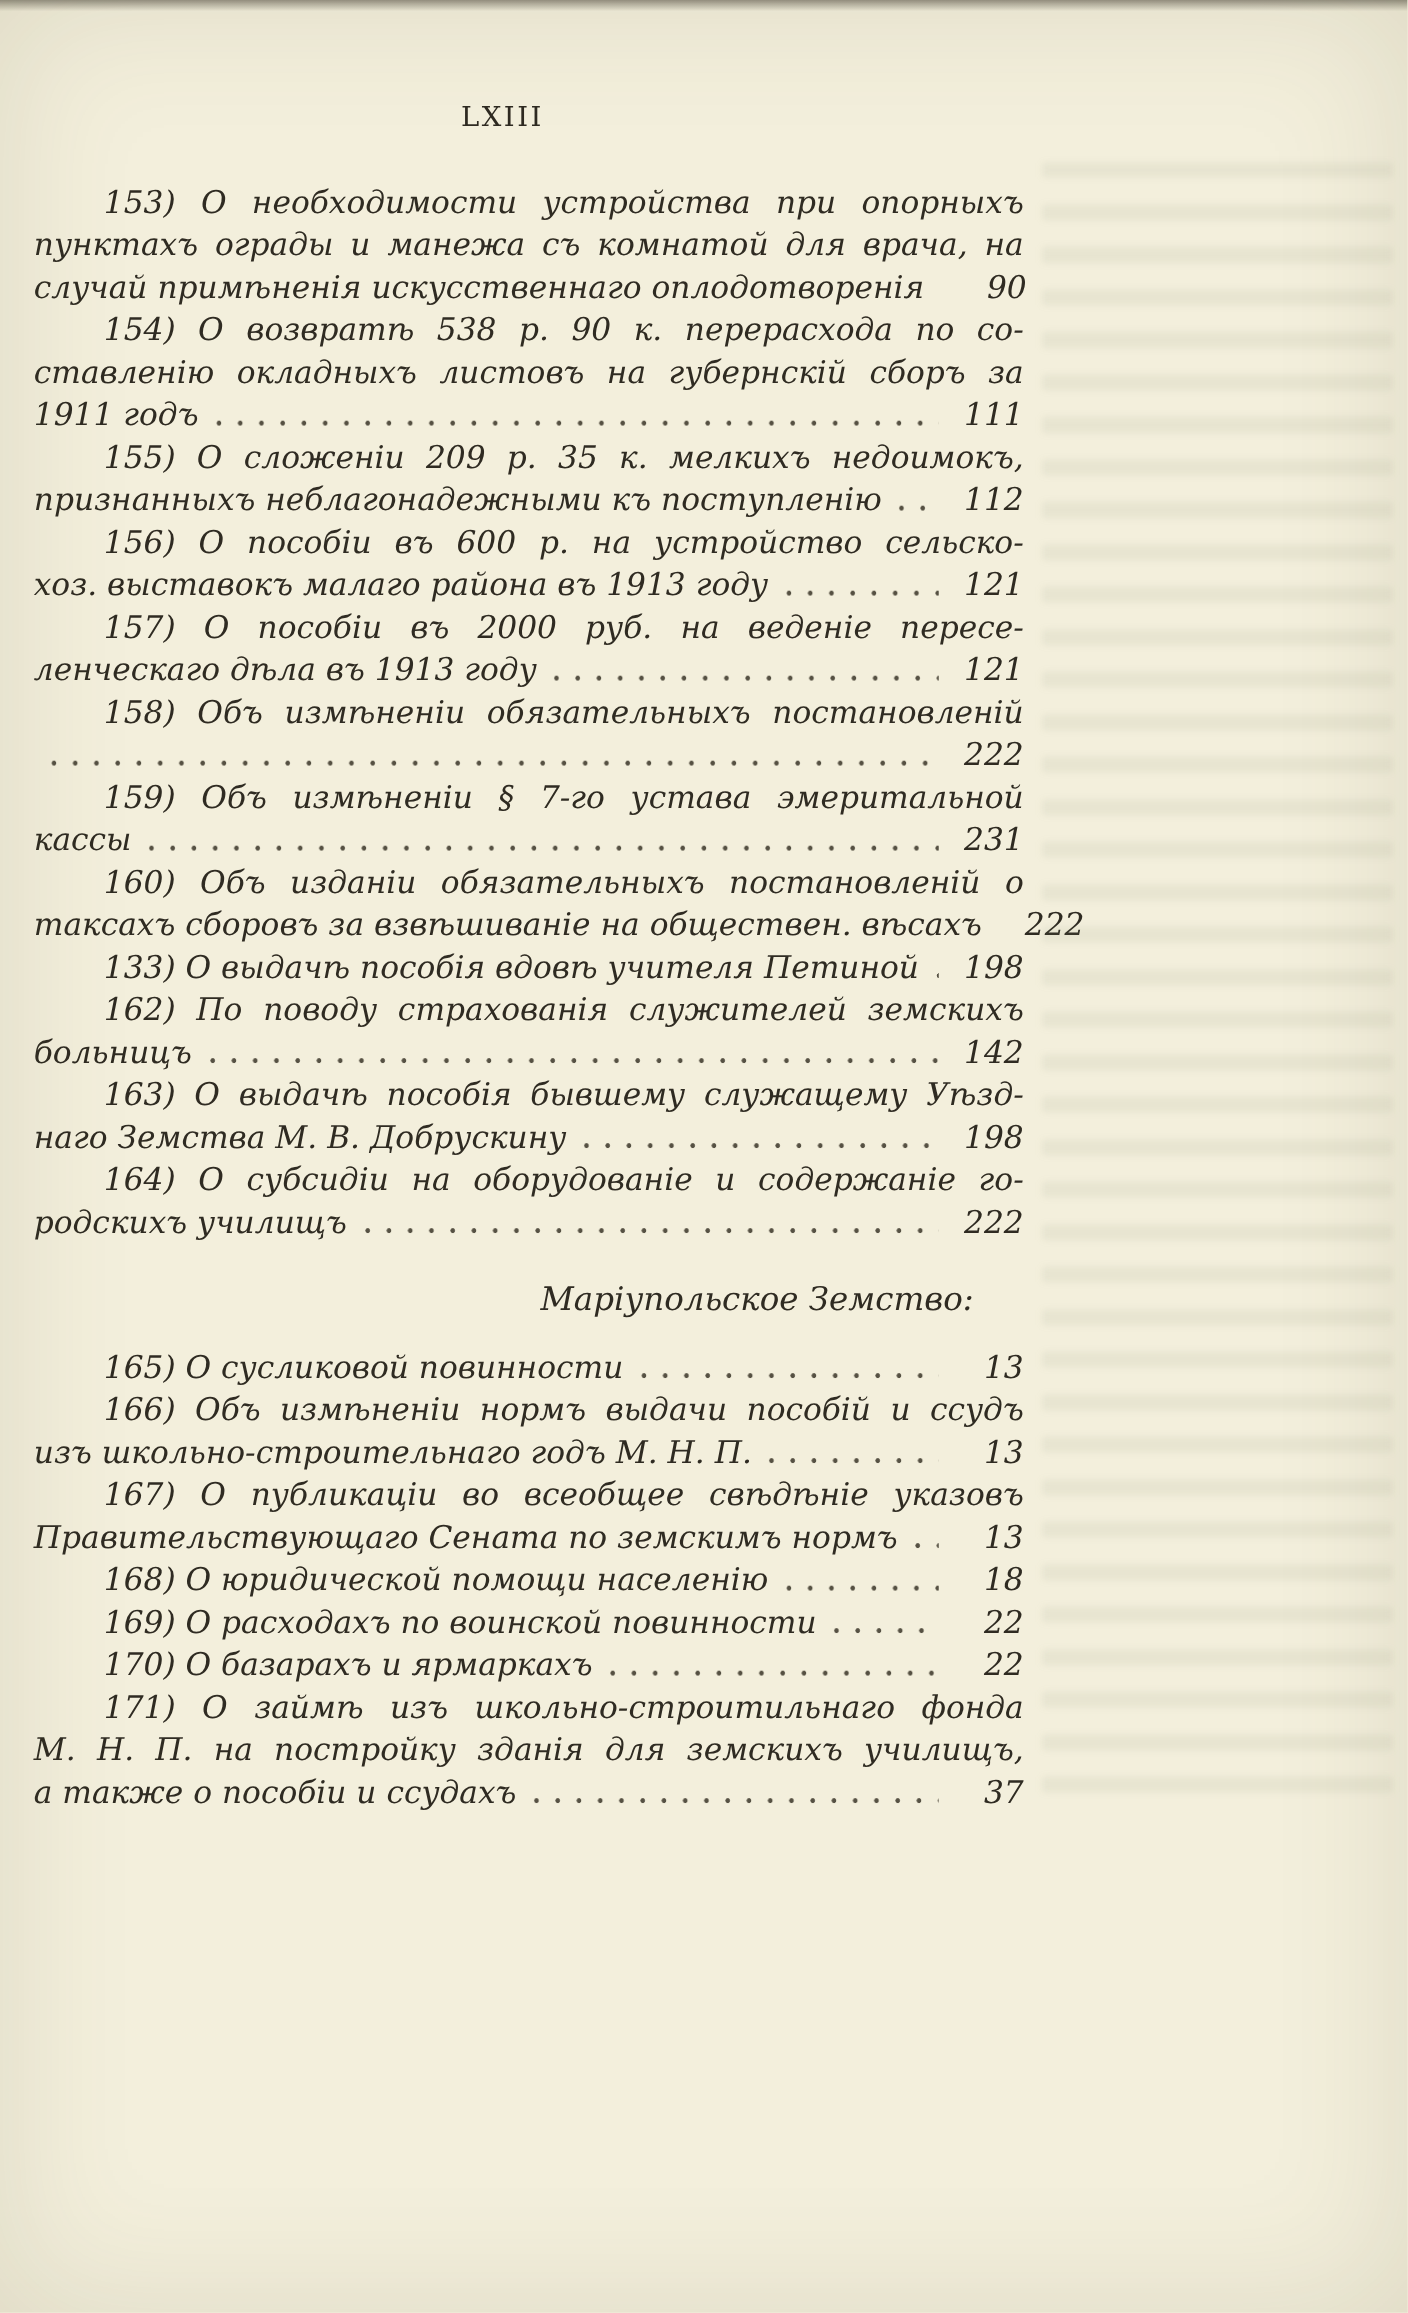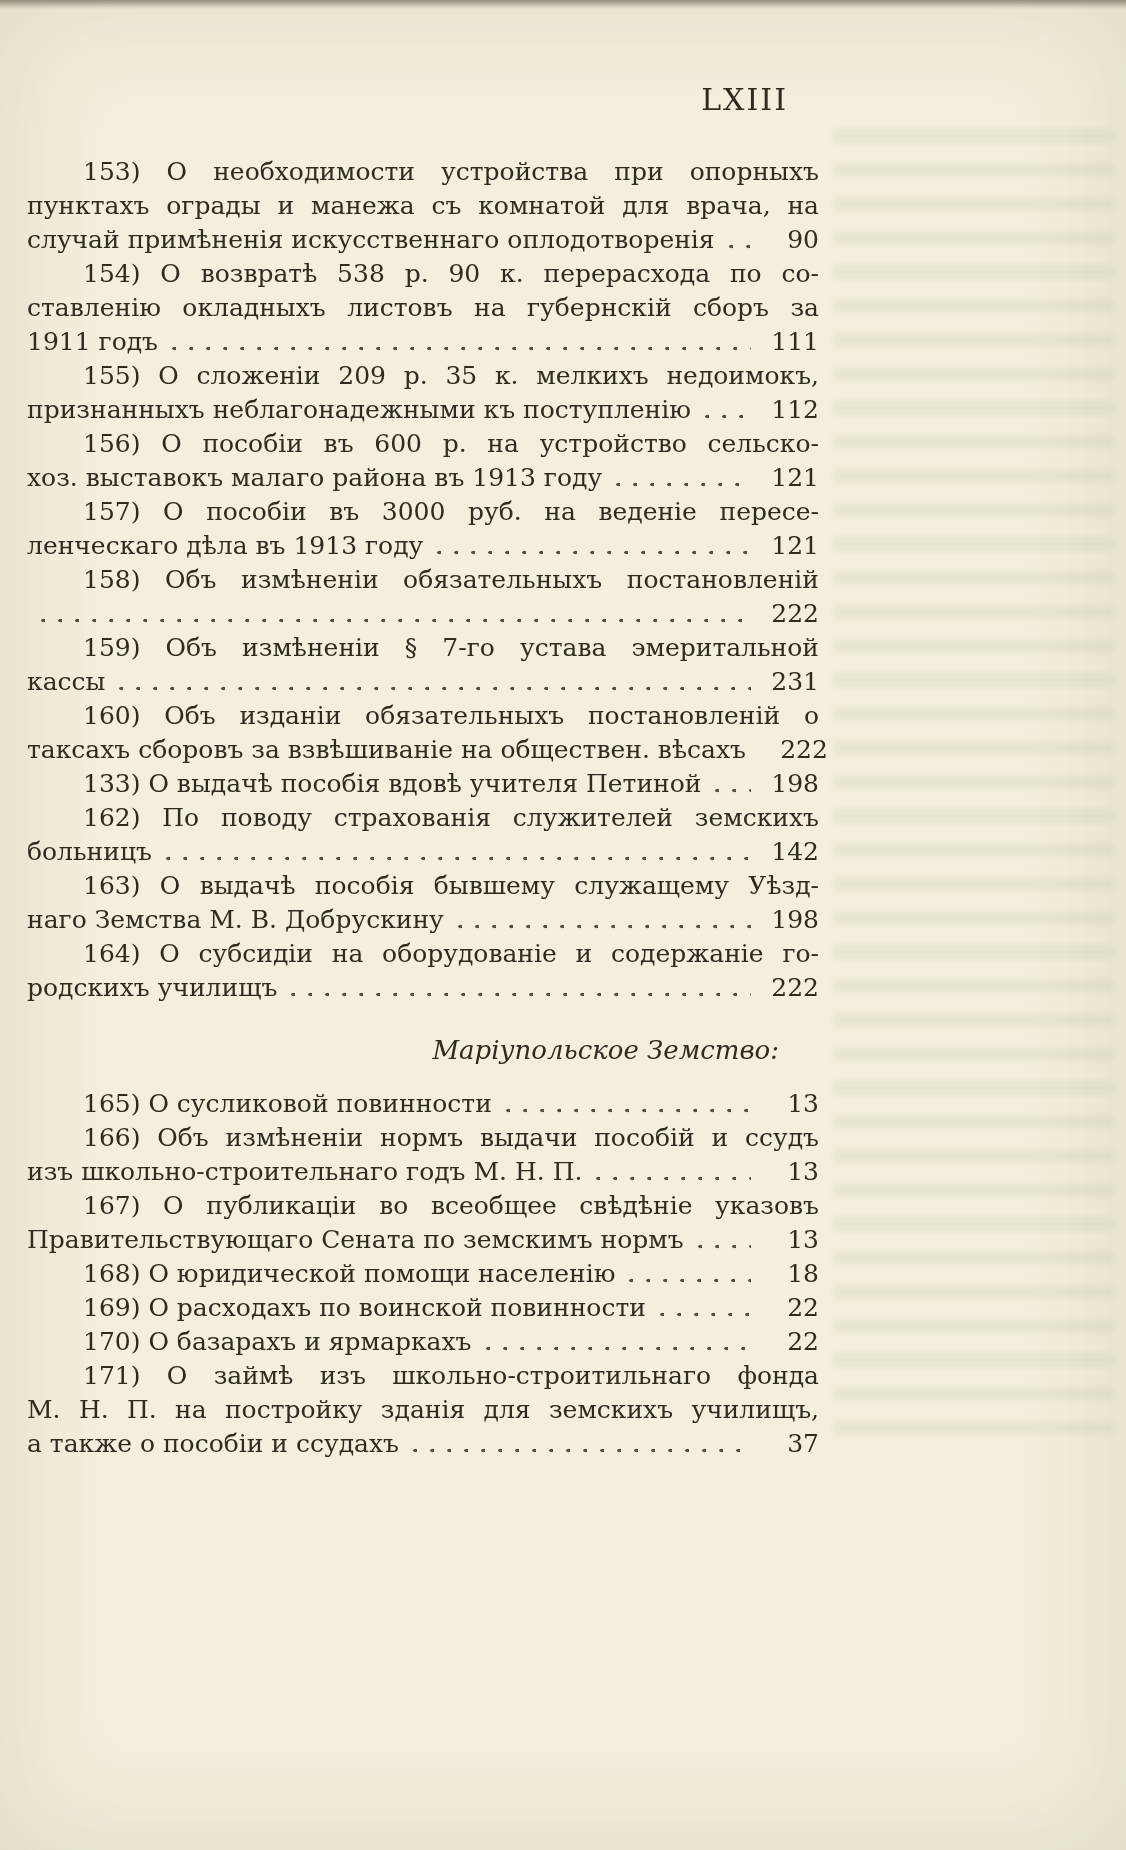--- a/index.html
+++ b/index.html
@@ -38,34 +38,34 @@
     background: repeating-linear-gradient(
       to bottom,
       rgba(128,138,108,0.10) 0 12px,
       rgba(0,0,0,0) 12px 34px
     );
     filter: blur(3px);
     pointer-events: none;
   }
   .folio {
     width: 820px;
-    text-align: right;
+    text-align: center;
     padding-right: 32px;
-    font-size: 30px;
+    font-size: 22px;
     letter-spacing: 2px;
     padding-left: 16px;
   }
   .content {
     margin-left: 27px;
     width: 792px;
     margin-top: 38px;
     font-size: 25px;
     line-height: 34px;
   }
-  .line { white-space: nowrap; }
+  .line { white-space: nowrap; font-style: italic; }
   .line.fill {
     white-space: normal;
     text-align: justify;
     text-align-last: justify;
   }
   .line.first { padding-left: 56px; }
   .line.last {
     display: flex;
     align-items: flex-start;
   }
@@ -134,21 +134,21 @@
     <div class="entry">
       <div class="line fill first">156) О пособіи въ 600 р. на устройство сельско-</div>
       <div class="line last">
         <span class="txt">хоз. выставокъ малаго района въ 1913 году</span>
         <span class="leader"></span>
         <span class="pagenum">121</span>
       </div>
     </div>
 
     <div class="entry">
-      <div class="line fill first">157) О пособіи въ 3000 руб. на веденіе пересе-</div>
+      <div class="line fill first">157) О пособіи въ 2000 руб. на веденіе пересе-</div>
       <div class="line last">
         <span class="txt">ленческаго дѣла въ 1913 году</span>
         <span class="leader"></span>
         <span class="pagenum">121</span>
       </div>
     </div>
 
     <div class="entry">
       <div class="line fill first">158) Объ измѣненіи обязательныхъ постановленій</div>
       <div class="line last">

